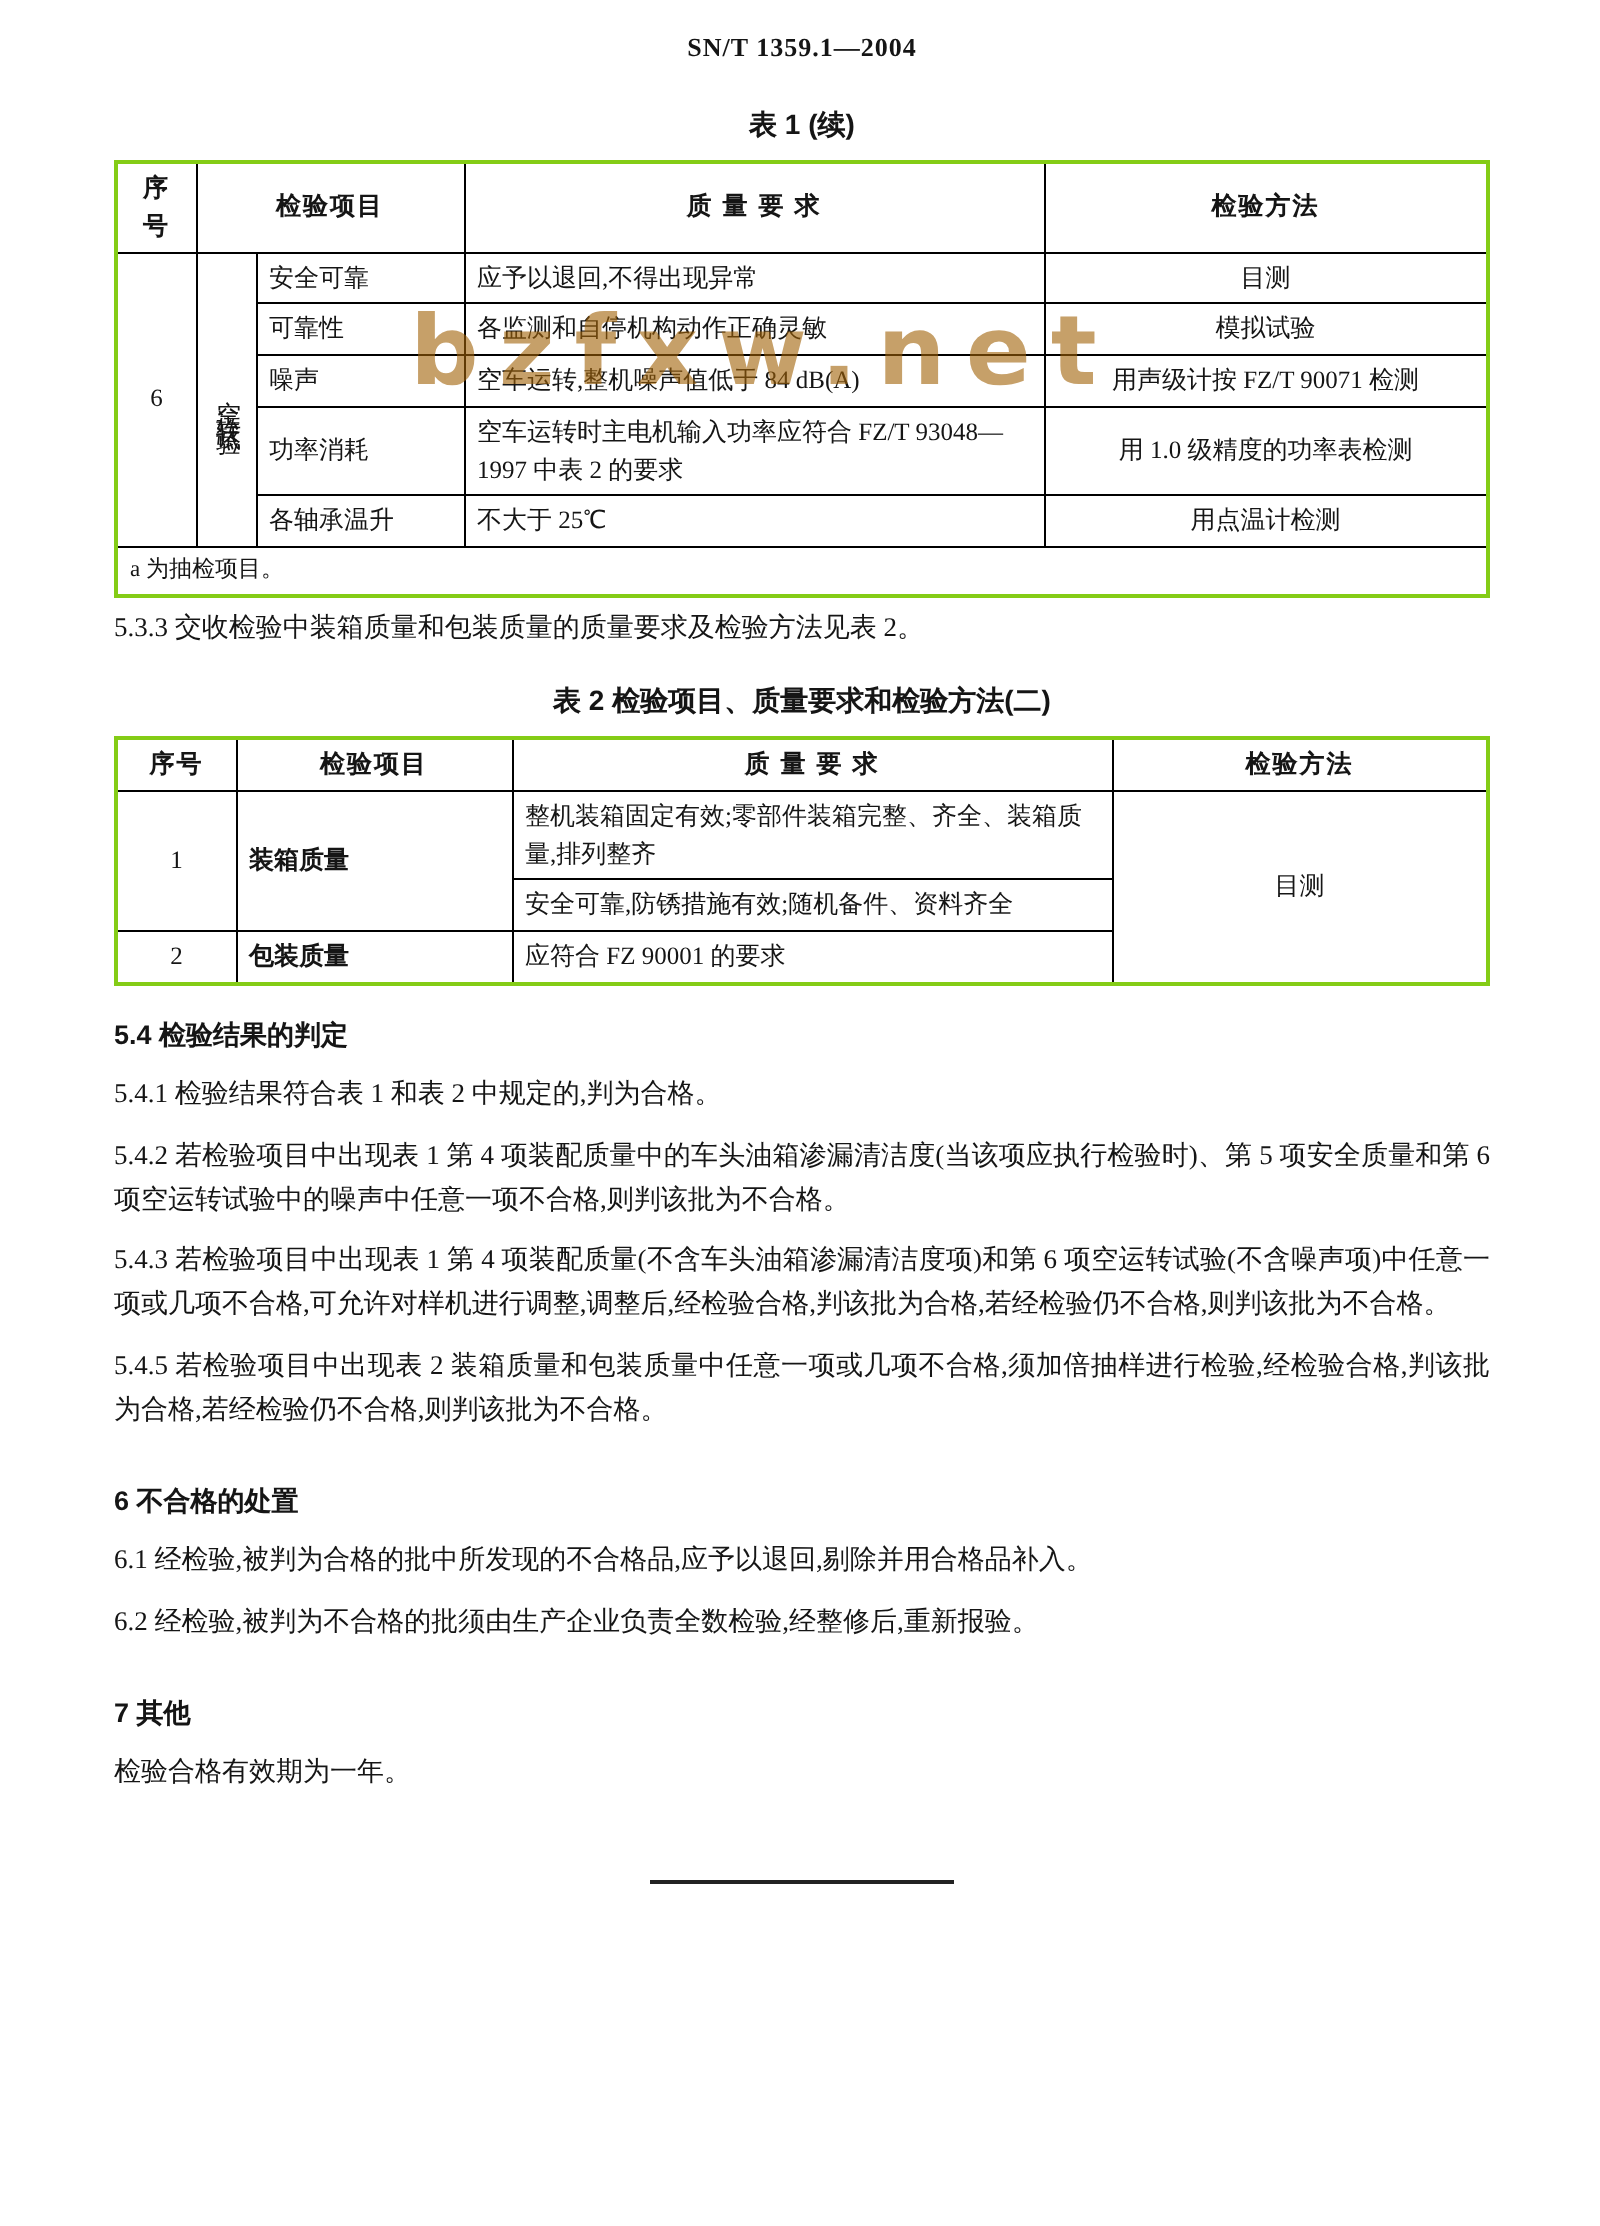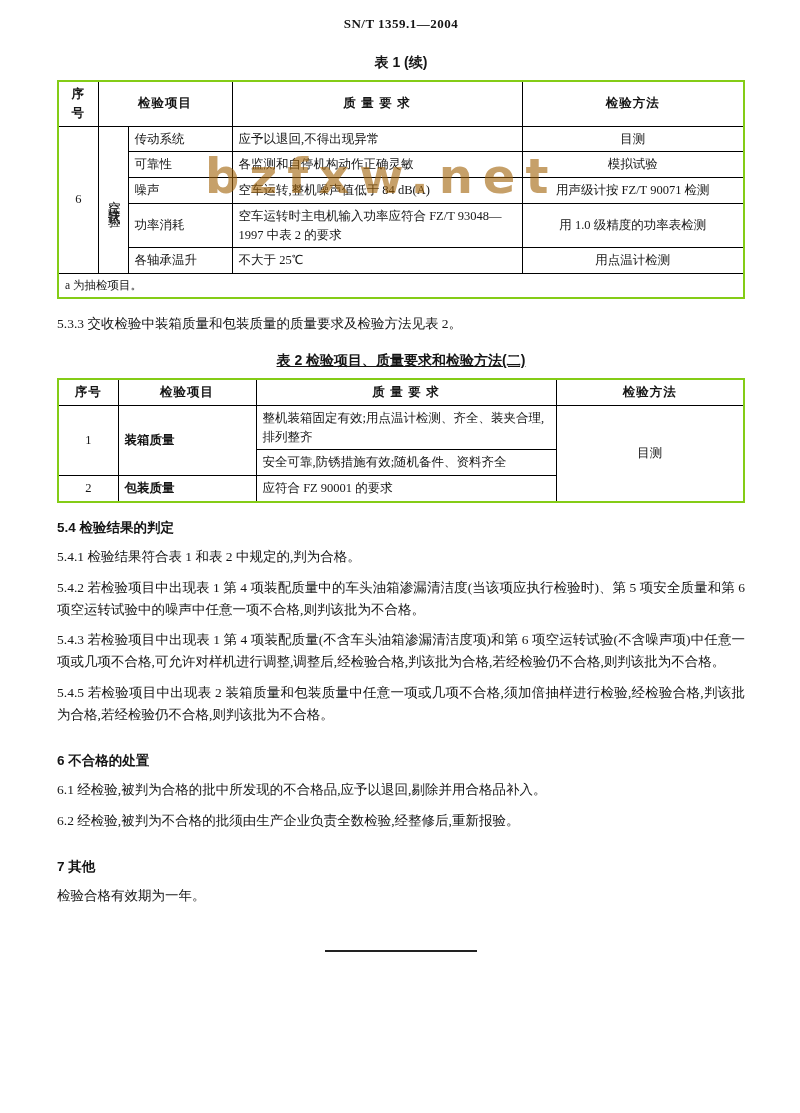--- a/index.html
+++ b/index.html
@@ -121,21 +121,21 @@
       <th>序号</th>
       <th colspan="2">检验项目</th>
       <th>质 量 要 求</th>
       <th>检验方法</th>
     </tr>
     <tr>
       <td class="center" rowspan="5">6</td>
       <td class="vcell" rowspan="5">
         <div class="vertical">空运转试验</div>
       </td>
-      <td class="item">传动系统</td>
+      <td class="item">安全可靠</td>
       <td class="req">应予以退回,不得出现异常</td>
       <td class="method">目测</td>
     </tr>
     <tr>
       <td class="item">可靠性</td>
       <td class="req">各监测和自停机构动作正确灵敏</td>
       <td class="method">模拟试验</td>
     </tr>
     <tr>
       <td class="item">噪声</td>
@@ -152,42 +152,42 @@
       <td class="req">不大于 25℃</td>
       <td class="method">用点温计检测</td>
     </tr>
     <tr>
       <td class="footnote" colspan="5">a 为抽检项目。</td>
     </tr>
   </tbody>
     </table>
 
   <div class="spacer-sm"></div>
-  <p class="body tight" style="margin-top:10px;">5.3.3   交收检验中装箱质量和包装质量的质量要求及检验方法见表 2。</p>
-
-  <div class="table-caption" style="margin-top:17px;text-decoration:underline;">表 2  检验项目、质量要求和检验方法(二)</div>
+  <p class="body tight" style="">5.3.3   交收检验中装箱质量和包装质量的质量要求及检验方法见表 2。</p>
+
+  <div class="table-caption" style="margin-top:17px;">表 2  检验项目、质量要求和检验方法(二)</div>
 
   <table class="std">
     <colgroup>
       <col style="width:60px">
       <col style="width:138px">
       <col style="width:300px">
       <col>
     </colgroup>
     <tbody>
         <tr>
       <th>序号</th>
       <th>检验项目</th>
       <th>质 量 要 求</th>
       <th>检验方法</th>
     </tr>
     <tr>
       <td class="center" rowspan="2">1</td>
       <td class="item" rowspan="2" style="font-weight:bold;">装箱质量</td>
-      <td class="req">整机装箱固定有效;用点温计检测、齐全、装夹合理,排列整齐</td>
+      <td class="req">整机装箱固定有效;零部件装箱完整、齐全、装箱质量,排列整齐</td>
       <td class="method" rowspan="3">目测</td>
     </tr>
     <tr>
       <td class="req">安全可靠,防锈措施有效;随机备件、资料齐全</td>
     </tr>
     <tr>
       <td class="center">2</td>
       <td class="item" style="font-weight:bold;">包装质量</td>
       <td class="req">应符合 FZ 90001 的要求</td>
     </tr>

